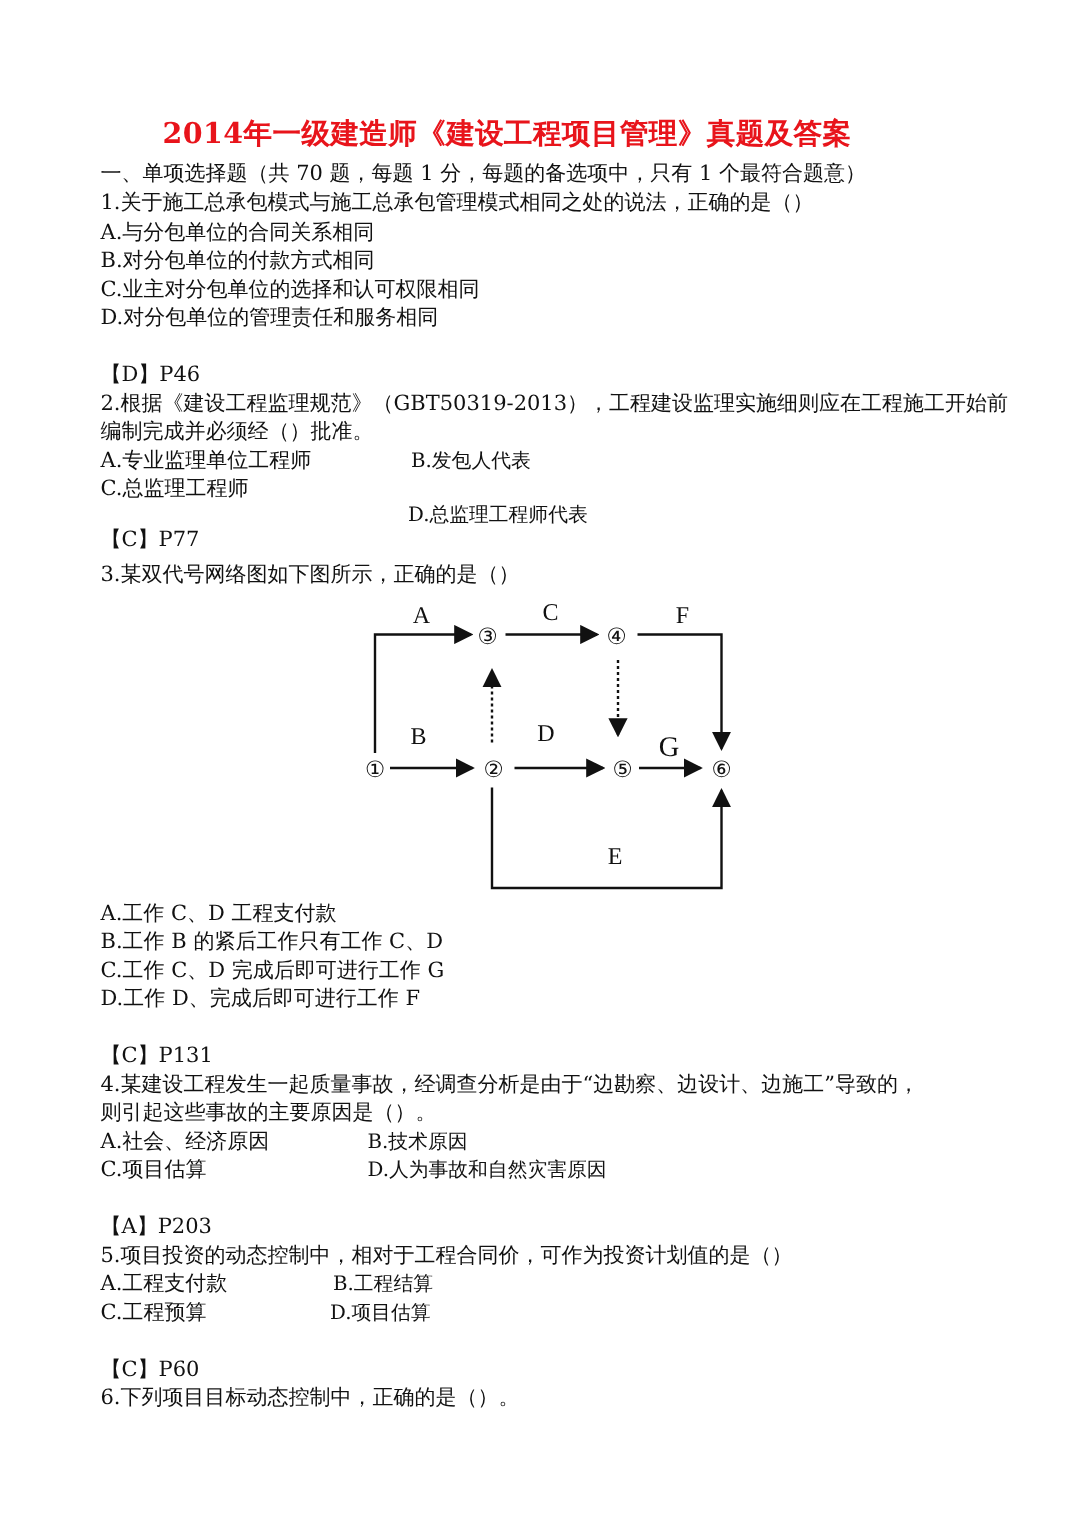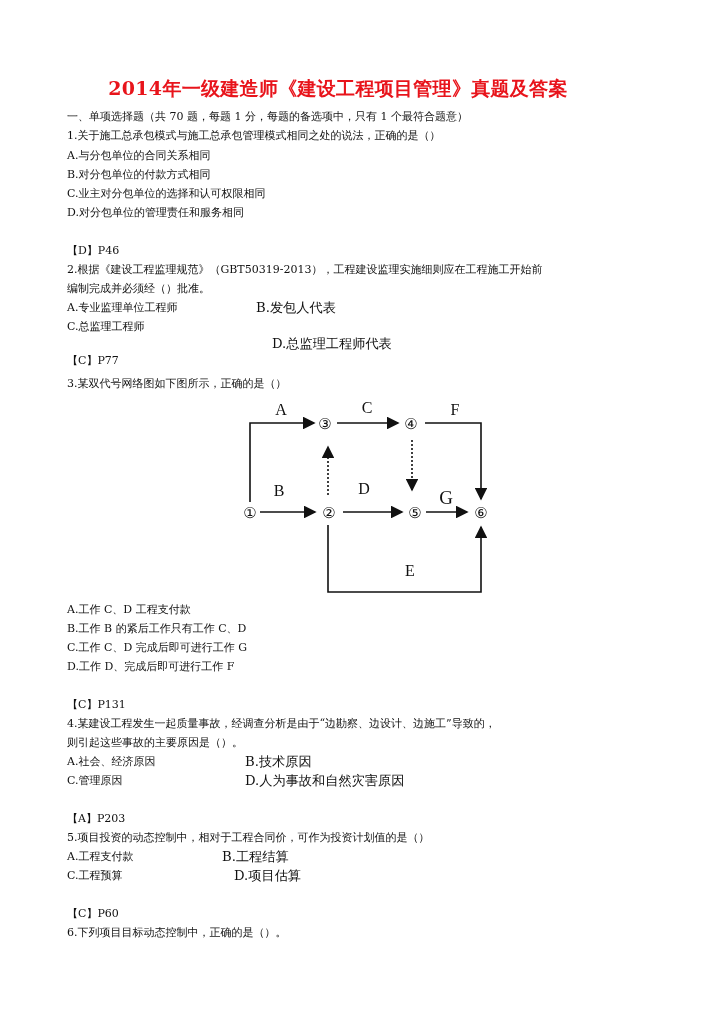--- a/index.html
+++ b/index.html
@@ -1,41 +1,41 @@
 <!DOCTYPE html>
 <html><head>
   <meta charset="utf-8">
   <style>
     html, body { margin: 0; padding: 0; background: #ffffff; }
     body { width: 724px; height: 1024px; position: relative; overflow: hidden;
            font-family: "DejaVu Serif", "Liberation Serif", serif; color: #111; }
     .title { position: absolute; top: 76px; left: 0; width: 676px; text-align: center;
              color: #e8141b; font-weight: bold; font-size: 19px; letter-spacing: 0.3px; }
-    .line { position: absolute; left: 67px; font-size: 11px; line-height: 19px; white-space: nowrap; }
+    .line { position: absolute; left: 67px; font-size: 14px; line-height: 19px; white-space: nowrap; }
     .col2 { position: absolute; font-size: 13.2px; line-height: 19px; white-space: nowrap; }
     svg text { font-family: "Liberation Serif", "DejaVu Serif", serif; }
   </style>
 </head>
 <body>
 
 <div class="title">2014年一级建造师《建设工程项目管理》真题及答案</div>
 
 <div class="line" style="top:107px">一、单项选择题（共 70 题，每题 1 分，每题的备选项中，只有 1 个最符合题意）</div>
 
 <div class="line" style="top:126px">1.关于施工总承包模式与施工总承包管理模式相同之处的说法，正确的是（）</div>
 <div class="line" style="top:146px">A.与分包单位的合同关系相同</div>
 <div class="line" style="top:165px">B.对分包单位的付款方式相同</div>
 <div class="line" style="top:184px">C.业主对分包单位的选择和认可权限相同</div>
 <div class="line" style="top:203px">D.对分包单位的管理责任和服务相同</div>
 <div class="line" style="top:241px">【D】P46</div>
 
 <div class="line" style="top:260px">2.根据《建设工程监理规范》（GBT50319-2013），工程建设监理实施细则应在工程施工开始前</div>
 <div class="line" style="top:279px">编制完成并必须经（）批准。</div>
 <div class="line" style="top:298px">A.专业监理单位工程师</div>
-<div class="col2" style="top:298px; left:256px">B.发包人代表</div>
+<div class="col2" style="top:298px; left:274px">B.发包人代表</div>
 <div class="line" style="top:317px">C.总监理工程师</div>
 <div class="col2" style="top:334px; left:272px">D.总监理工程师代表</div>
 <div class="line" style="top:351px">【C】P77</div>
 
 <div class="line" style="top:374px">3.某双代号网络图如下图所示，正确的是（）</div>
 
 <svg style="position:absolute; left:230px; top:395px" width="280" height="205" viewBox="0 0 280 205">
   <defs>
     <marker id="ah" markerWidth="8" markerHeight="8" refX="7" refY="4" orient="auto">
       <path d="M0,0 L8,4 L0,8 Z" fill="#111"></path>
@@ -83,24 +83,24 @@
 <div class="line" style="top:600px">A.工作 C、D 工程支付款</div>
 <div class="line" style="top:619px">B.工作 B 的紧后工作只有工作 C、D</div>
 <div class="line" style="top:638px">C.工作 C、D 完成后即可进行工作 G</div>
 <div class="line" style="top:657px">D.工作 D、完成后即可进行工作 F</div>
 <div class="line" style="top:695px">【C】P131</div>
 
 <div class="line" style="top:714px">4.某建设工程发生一起质量事故，经调查分析是由于“边勘察、边设计、边施工”导致的，</div>
 <div class="line" style="top:733px">则引起这些事故的主要原因是（）。</div>
 <div class="line" style="top:752px">A.社会、经济原因</div>
 <div class="col2" style="top:752px; left:245px">B.技术原因</div>
-<div class="line" style="top:771px">C.管理原因</div>
+<div class="line" style="top:771px">C.项目估算</div>
 <div class="col2" style="top:771px; left:245px">D.人为事故和自然灾害原因</div>
 <div class="line" style="top:809px">【A】P203</div>
 
 <div class="line" style="top:828px">5.项目投资的动态控制中，相对于工程合同价，可作为投资计划值的是（）</div>
 <div class="line" style="top:847px">A.工程支付款</div>
 <div class="col2" style="top:847px; left:222px">B.工程结算</div>
 <div class="line" style="top:866px">C.工程预算</div>
-<div class="col2" style="top:866px; left:234px">D.项目估算</div>
+<div class="col2" style="top:866px; left:220px">D.项目估算</div>
 <div class="line" style="top:904px">【C】P60</div>
 
 <div class="line" style="top:923px">6.下列项目目标动态控制中，正确的是（）。</div>
 
 </body></html>

